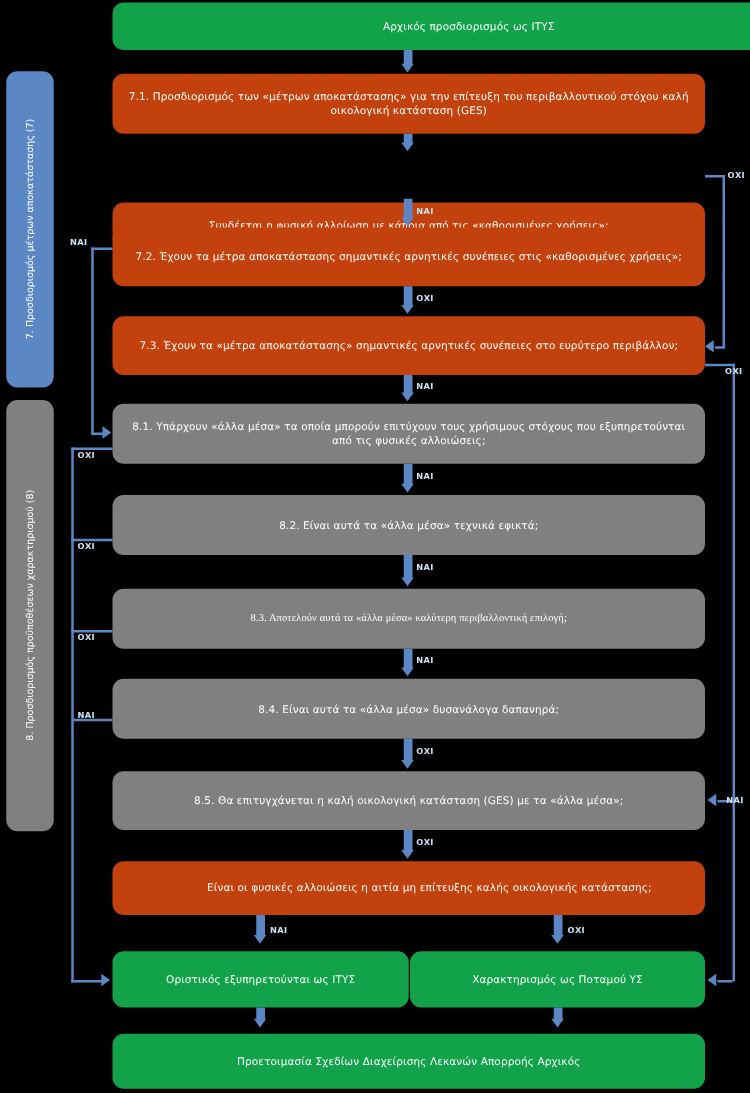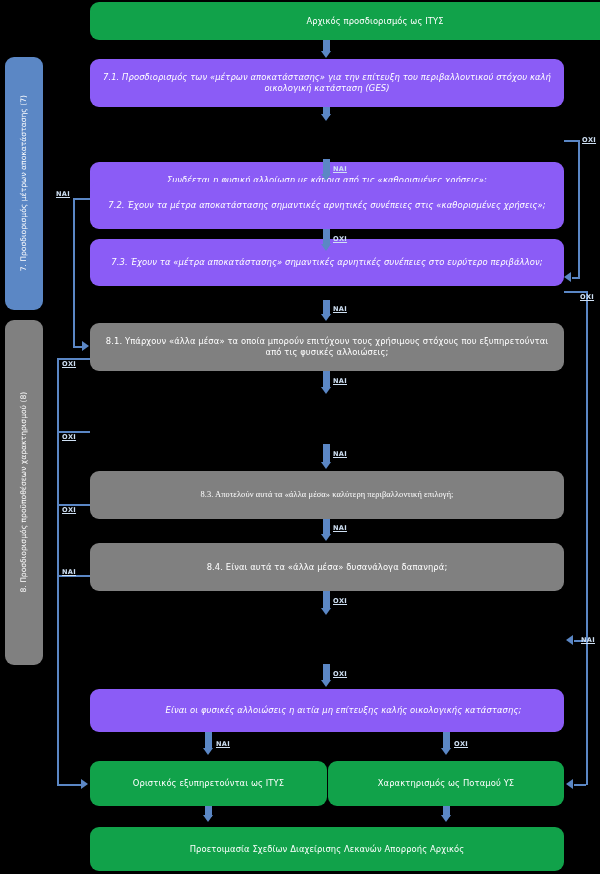--- a/index.html
+++ b/index.html
@@ -16,21 +16,21 @@
     display:flex;align-items:center;justify-content:center;
     text-align:center;
     color:#ffffff;
     font-size:8.4px;
     line-height:1.30;
     padding:3px 9px;
     box-sizing:border-box;
     letter-spacing:.1px;
   }
   .node.green{background:#11a24a;}
-  .node.blue {background:#8b5cf6;font-style:italic;}
+  .node.blue {background:#c2410c;}
   .node.gray {background:#808080;}
 
   
   .band{
     position:absolute;
     border-radius:9px;
     color:#fff;
     font-size:7.6px;
     line-height:1.1;
     display:flex;align-items:center;justify-content:center;
@@ -75,21 +75,20 @@
   
   .spine{position:absolute;width:7px;background:#5b87c5;}
 
   .elabel{
     position:absolute;
     color:#cfe0f3;
     font-size:6.6px;
     font-weight:bold;
     letter-spacing:.3px;
     white-space:nowrap;
-    text-decoration:underline;
   }
 </style>
 </head>
 <body>
 
 <div id="canvas">
 
   <div class="band blue" style="left:5px;top:57px;width:38px;height:253px;">
     <span>7. Προσδιορισμός μέτρων αποκατάστασης (7)</span>
   </div>
@@ -107,37 +106,43 @@
   </div>
 
   <div class="node blue" style="left:90px;top:122px;width:474px;height:37px;margin-top:40px;">
     <span>Συνδέεται η φυσική αλλοίωση με κάποια από τις «καθορισμένες χρήσεις»;</span>
   </div>
 
   <div class="node blue" style="left:90px;top:182px;width:474px;height:47px;">
     <span>7.2. Έχουν τα μέτρα αποκατάστασης  σημαντικές αρνητικές συνέπειες στις «καθορισμένες χρήσεις»;</span>
   </div>
 
-  <div class="node blue" style="left:90px;top:239px;width:474px;height:47px;">
+  <div class="node blue" style="left:90px;top:253px;width:474px;height:47px;">
     <span>7.3. Έχουν τα «μέτρα αποκατάστασης»  σημαντικές αρνητικές συνέπειες στο ευρύτερο περιβάλλον;</span>
   </div>
 
   <div class="node gray" style="left:90px;top:323px;width:474px;height:48px;">
     <span>8.1. Υπάρχουν «άλλα μέσα» τα οποία μπορούν επιτύχουν τους χρήσιμους στόχους που εξυπηρετούνται από τις φυσικές αλλοιώσεις;</span>
   </div>
 
+  <div class="node gray" style="left:90px;top:396px;width:474px;height:48px;">
+    <span>8.2. Είναι αυτά τα «άλλα μέσα» τεχνικά εφικτά;</span>
+  </div>
 
   <div class="node gray" style="left:90px;top:471px;width:474px;height:48px;font-family:Liberation Serif, serif;">
     <span>8.3. Αποτελούν αυτά τα «άλλα μέσα» καλύτερη περιβαλλοντική επιλογή;</span>
   </div>
 
   <div class="node gray" style="left:90px;top:543px;width:474px;height:48px;">
     <span>8.4. Είναι αυτά τα «άλλα μέσα» δυσανάλογα δαπανηρά;</span>
   </div>
 
+  <div class="node gray" style="left:90px;top:617px;width:474px;height:47px;">
+    <span>8.5. Θα επιτυγχάνεται η καλή οικολογική κατάσταση  (GES)  με τα «άλλα μέσα»;</span>
+  </div>
 
   <div class="node blue" style="left:90px;top:689px;width:474px;height:43px;padding-left:42px;">
     <span>Είναι οι φυσικές αλλοιώσεις  η αιτία μη επίτευξης καλής  οικολογικής κατάστασης;</span>
   </div>
 
   <div class="node green" style="left:90px;top:761px;width:237px;height:45px;">
     <span>Οριστικός εξυπηρετούνται ως ΙΤΥΣ</span>
   </div>
 
   <div class="node green" style="left:328px;top:761px;width:236px;height:45px;">

